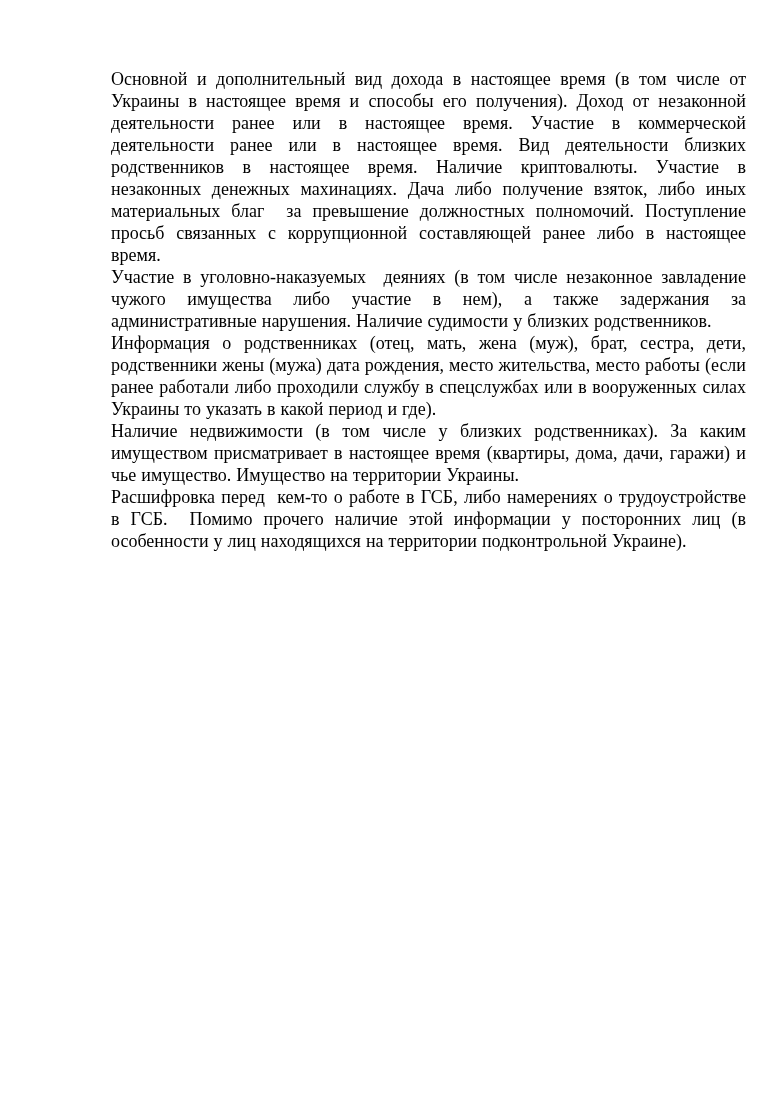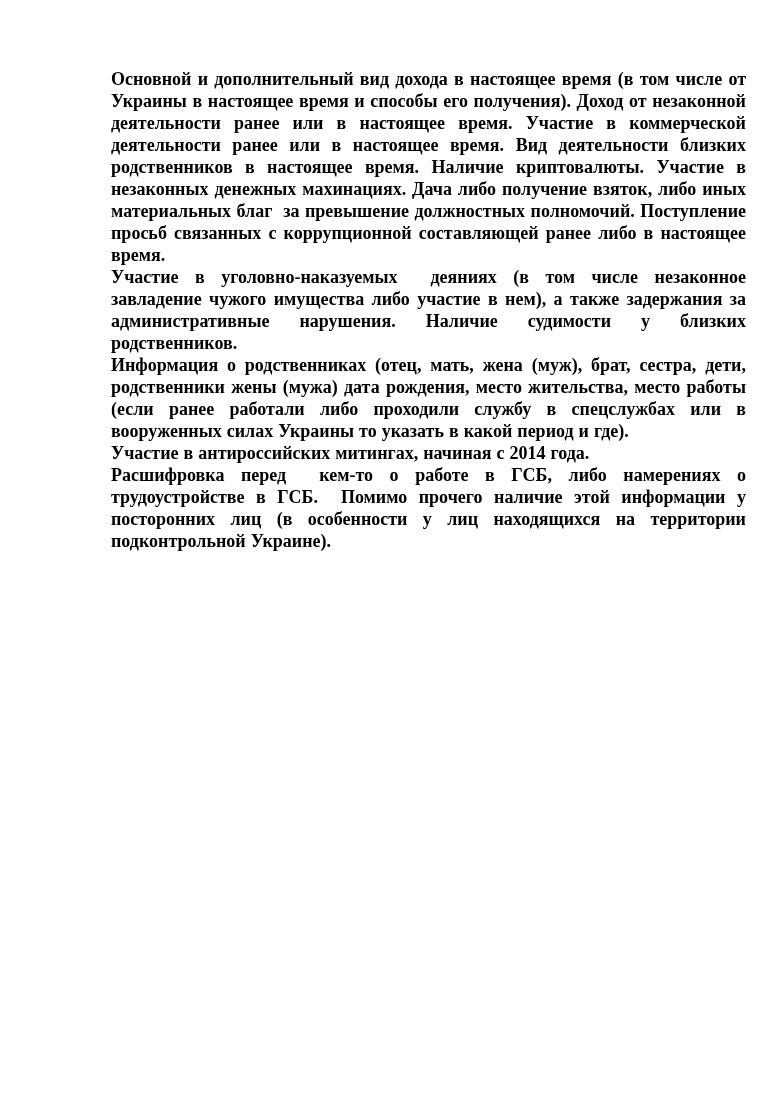--- a/index.html
+++ b/index.html
@@ -23,27 +23,26 @@
   }
   .para {
     margin: 0;
     padding: 0;
     color: #000000;
     font-size: 18px;
     line-height: 22px;
     text-align: justify;
     white-space: pre-wrap;       
     word-spacing: 0.5px;
-    font-weight: bold;
   }
 </style>
 </head>
 <body>
 
 <div class="page">
   <div class="text-content">
     <p class="para">Основной и дополнительный вид дохода в настоящее время (в том числе от Украины в настоящее время и способы его получения). Доход от незаконной деятельности ранее или в настоящее время. Участие в коммерческой деятельности ранее или в настоящее время. Вид деятельности близких родственников в настоящее время. Наличие криптовалюты. Участие в незаконных денежных махинациях. Дача либо получение взяток, либо иных материальных благ  за превышение должностных полномочий. Поступление просьб связанных с коррупционной составляющей ранее либо в настоящее время.</p>
     <p class="para">Участие в уголовно-наказуемых  деяниях (в том числе незаконное завладение чужого имущества либо участие в нем), а также задержания за административные нарушения. Наличие судимости у близких родственников.</p>
     <p class="para">Информация о родственниках (отец, мать, жена (муж), брат, сестра, дети, родственники жены (мужа) дата рождения, место жительства, место работы (если ранее работали либо проходили службу в спецслужбах или в вооруженных силах Украины то указать в какой период и где).</p>
-    <p class="para">Участие в антироссийских митингах, начиная с 2014 года.</p>
+    <p class="para">Наличие недвижимости (в том числе у близких родственниках). За каким имуществом присматривает в настоящее время (квартиры, дома, дачи, гаражи) и чье имущество. Имущество на территории Украины.</p>
     <p class="para">Расшифровка перед  кем-то о работе в ГСБ, либо намерениях о трудоустройстве в ГСБ.  Помимо прочего наличие этой информации у посторонних лиц (в особенности у лиц находящихся на территории подконтрольной Украине).</p>
   </div>
 </div>
 
 </body></html>

